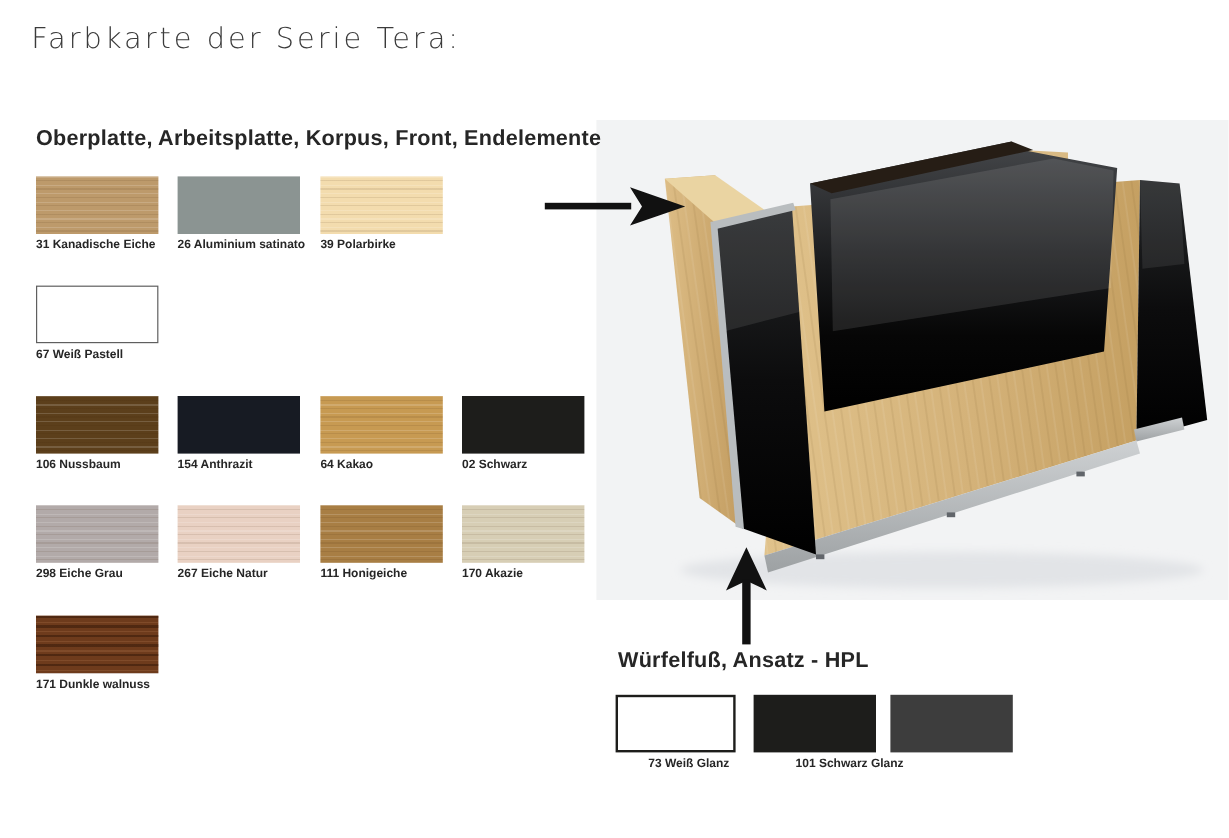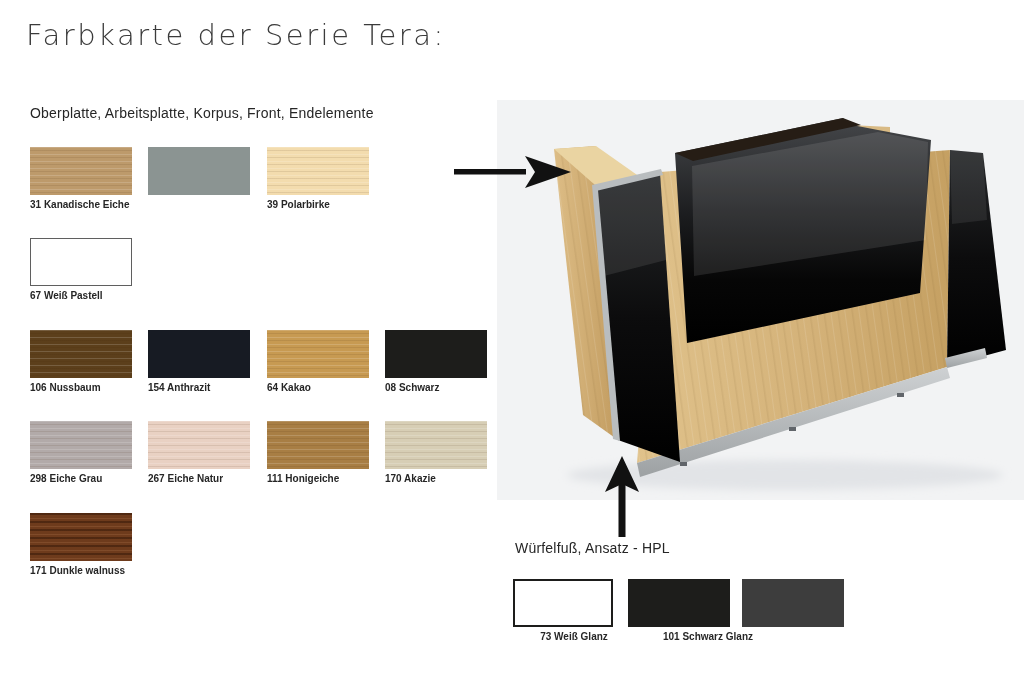--- a/index.html
+++ b/index.html
@@ -7,28 +7,28 @@
     width:1024px;height:698px;position:relative;overflow:hidden;
     background:#ffffff;
     font-family:"Liberation Sans",sans-serif;
     color:#262626;
   }
   .abs{position:absolute;}
   .page-title{
     left:26px;top:18px;
     font-family:"DejaVu Sans","Liberation Sans",sans-serif;
     font-weight:200;
-    font-size:29px;
+    font-size:24px;
     letter-spacing:2.5px;
     color:#3b3b3b;
     white-space:nowrap;
   }
   .sec-heading{
-    font-size:14px;
-    font-weight:normal;
+    font-size:18px;
+    font-weight:bold;
     color:#262626;
     white-space:nowrap;
     letter-spacing:.2px;
   }
   .cell{position:absolute;width:118px;}
   .sw{
     width:102px;height:48px;position:relative;box-sizing:border-box;
     background-color:#ccc;
   }
   .sw.wood::after{
@@ -142,20 +142,21 @@
 <div class="abs page-title">Farbkarte der Serie Tera:</div>
 
 <div class="abs sec-heading" style="left:30px;top:105px">Oberplatte, Arbeitsplatte, Korpus, Front, Endelemente</div>
 
 <div class="cell" style="left:30px;top:147px">
   <div class="sw wood" style="background-color: rgb(189, 154, 107);"></div>
   <div class="lbl">31 Kanadische Eiche</div>
 </div>
 <div class="cell" style="left:148px;top:147px">
   <div class="sw" style="background-color: rgb(139, 148, 146);"></div>
+  <div class="lbl">26 Aluminium satinato</div>
 </div>
 <div class="cell" style="left:267px;top:147px">
   <div class="sw wood" style="background-color: rgb(243, 220, 174);"></div>
   <div class="lbl">39 Polarbirke</div>
 </div>
 
 <div class="cell" style="left:30px;top:238px">
   <div class="sw bordered-thin" style="background-color: rgb(255, 255, 255);"></div>
   <div class="lbl">67 Weiß Pastell</div>
 </div>
@@ -167,21 +168,21 @@
 <div class="cell" style="left:148px;top:330px">
   <div class="sw" style="background-color: rgb(23, 27, 35);"></div>
   <div class="lbl">154 Anthrazit</div>
 </div>
 <div class="cell" style="left:267px;top:330px">
   <div class="sw wood" style="background-color: rgb(199, 154, 82);"></div>
   <div class="lbl">64 Kakao</div>
 </div>
 <div class="cell" style="left:385px;top:330px">
   <div class="sw" style="background-color: rgb(29, 29, 27);"></div>
-  <div class="lbl">08 Schwarz</div>
+  <div class="lbl">02 Schwarz</div>
 </div>
 
 <div class="cell" style="left:30px;top:421px">
   <div class="sw wood" style="background-color: rgb(178, 170, 169);"></div>
   <div class="lbl">298 Eiche Grau</div>
 </div>
 <div class="cell" style="left:148px;top:421px">
   <div class="sw wood" style="background-color: rgb(233, 209, 195);"></div>
   <div class="lbl">267 Eiche Natur</div>
 </div>

